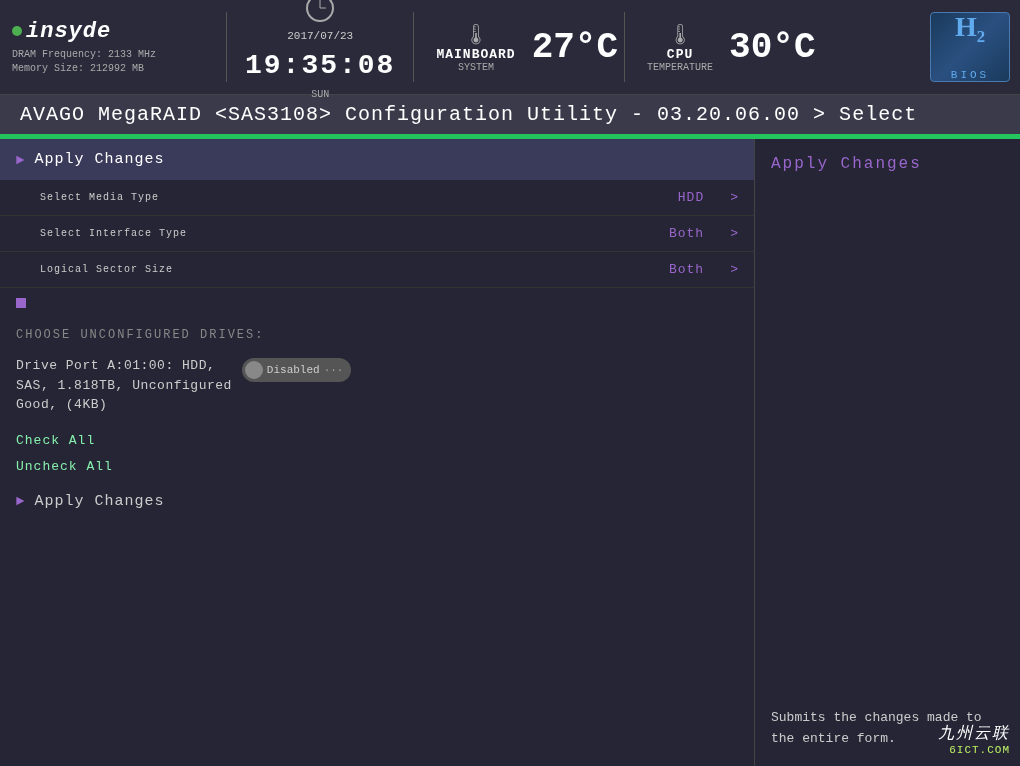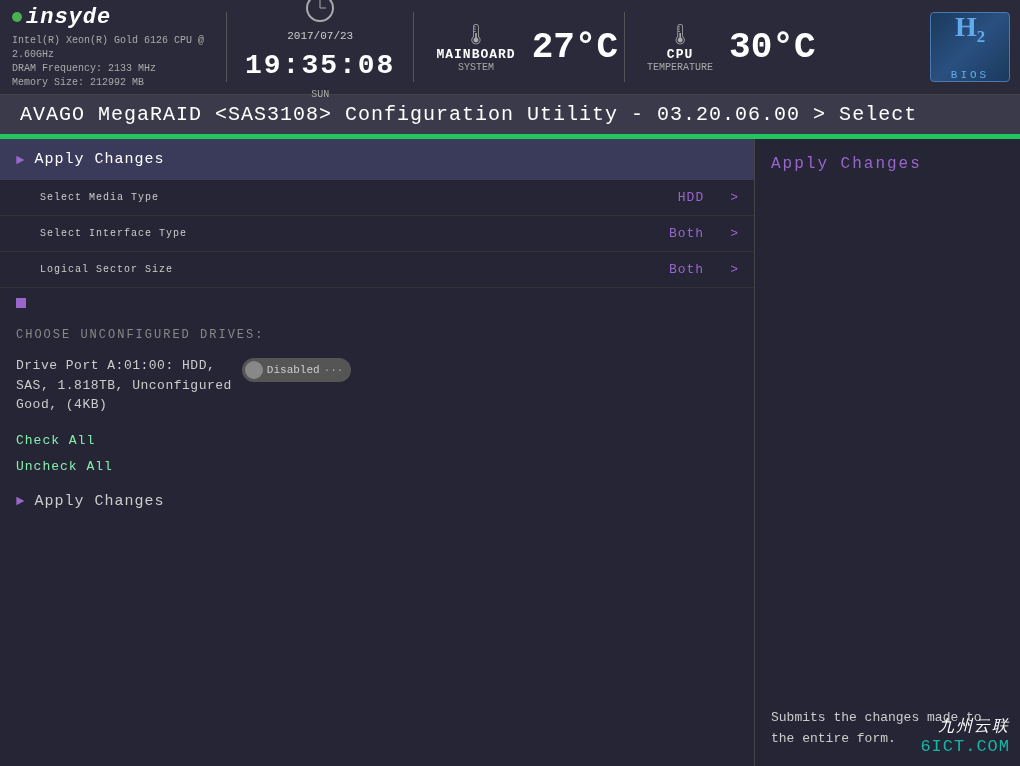--- a/index.html
+++ b/index.html
@@ -393,37 +393,36 @@
     }
 
     .watermark-line1 {
       color: #ffffff;
       font-size: 16px;
       letter-spacing: 2px;
       font-style: italic;
     }
 
     .watermark-line2 {
-      color: #14b8a6;
-      font-size: 17px;
+      color: #bef264;
+      font-size: 11px;
       letter-spacing: 1px;
       margin-left: 7px;
     }
   </style>
 </head>
 <body>
 
 <div class="header-bar">
   <div class="logo-section">
     <div class="logo-text">
       <div class="logo-dot"></div>
       <span class="logo-brand">insyde</span>
     </div>
     <div class="logo-sub">
-      <div>Intel(R) Xeon(R) Gold 6126 CPU @ 2.60GHz</div>
       <div>DRAM Frequency: 2133 MHz</div>
       <div>Memory Size: 212992 MB</div>
     </div>
   </div>
 
   <div class="header-divider"></div>
 
   <div class="datetime-section">
     <div class="clock-icon"></div>
     <div class="date-text">2017/07/23</div>

